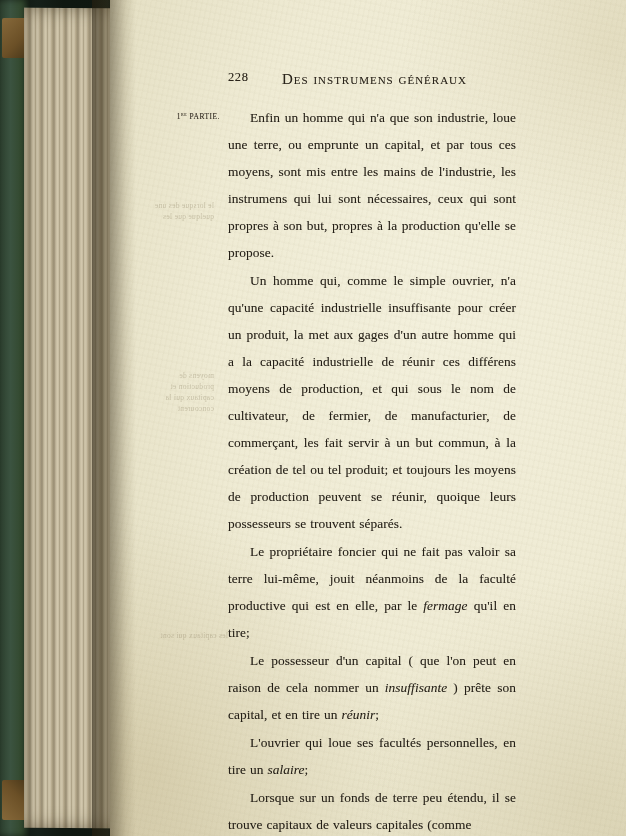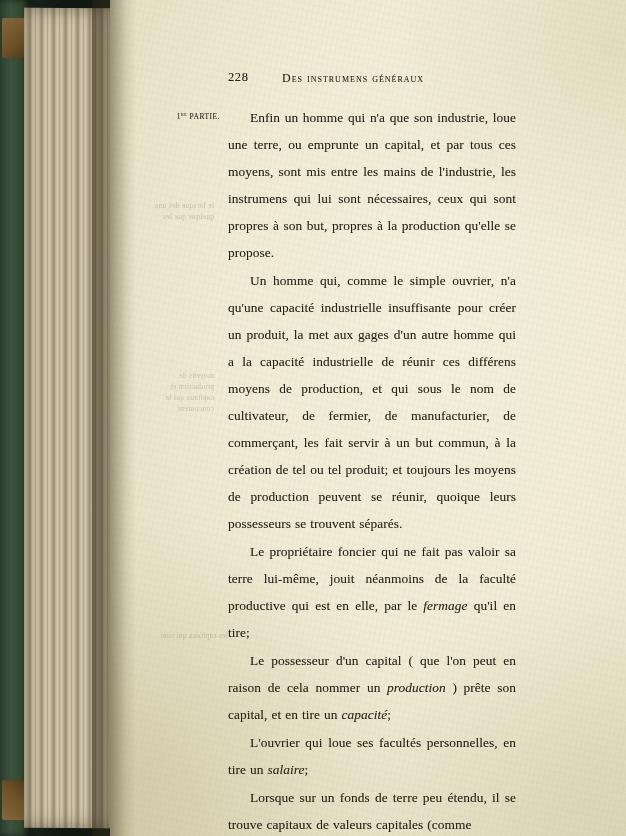--- a/index.html
+++ b/index.html
@@ -153,21 +153,21 @@
     left: 0;
     top: 2px;
     font-size: 12.5px;
     letter-spacing: 0.6px;
     color: #2a241b;
   }
   .running-head {
     position: absolute;
     left: 54px;
     top: 3px;
-    font-size: 12px;
+    font-size: 15px;
     letter-spacing: 1.0px;
     font-variant: small-caps;
     text-transform: lowercase;
     color: #2a241b;
     white-space: nowrap;
   }
   .running-head::first-letter { text-transform: uppercase; }
 
   .sidenote {
     position: absolute;
@@ -232,19 +232,19 @@
       <div class="header-line">
         <span class="folio">228</span>
         <span class="running-head">DES INSTRUMENS GÉNÉRAUX</span>
       </div>
 
       <div class="sidenote"><span>1<sup>re</sup> PARTIE.</span></div>
 
       <p class="para">Enfin un homme qui n'a que son industrie, loue une terre, ou emprunte un capital, et par tous ces moyens, sont mis entre les mains de l'industrie, les instrumens qui lui sont nécessaires, ceux qui sont propres à son but, propres à la production qu'elle se propose.</p>
       <p class="para">Un homme qui, comme le simple ouvrier, n'a qu'une capacité industrielle insuffisante pour créer un produit, la met aux gages d'un autre homme qui a la capacité industrielle de réunir ces différens moyens de production, et qui sous le nom de cultivateur, de fermier, de manufacturier, de commerçant, les fait servir à un but commun, à la création de tel ou tel produit; et toujours les moyens de production peuvent se réunir, quoique leurs possesseurs se trouvent séparés.</p>
       <p class="para"><span>Le propriétaire foncier qui ne fait pas valoir sa terre lui-même, jouit néanmoins de la faculté productive qui est en elle, par le <i>fermage</i> qu'il en tire;</span></p>
-      <p class="para"><span>Le possesseur d'un capital ( que l'on peut en raison de cela nommer un <i>production</i> ) prête son capital, et en tire un <i>capacité</i>;</span></p>
+      <p class="para"><span>Le possesseur d'un capital ( que l'on peut en raison de cela nommer un <i>insuffisante</i> ) prête son capital, et en tire un <i>réunir</i>;</span></p>
       <p class="para"><span>L'ouvrier qui loue ses facultés personnelles, en tire un <i>salaire</i>;</span></p>
       <p class="para">Lorsque sur un fonds de terre peu étendu, il se trouve capitaux de valeurs capitales (comme</p>
 
     </div>
   </div>
 </div>
 
 </body></html>

